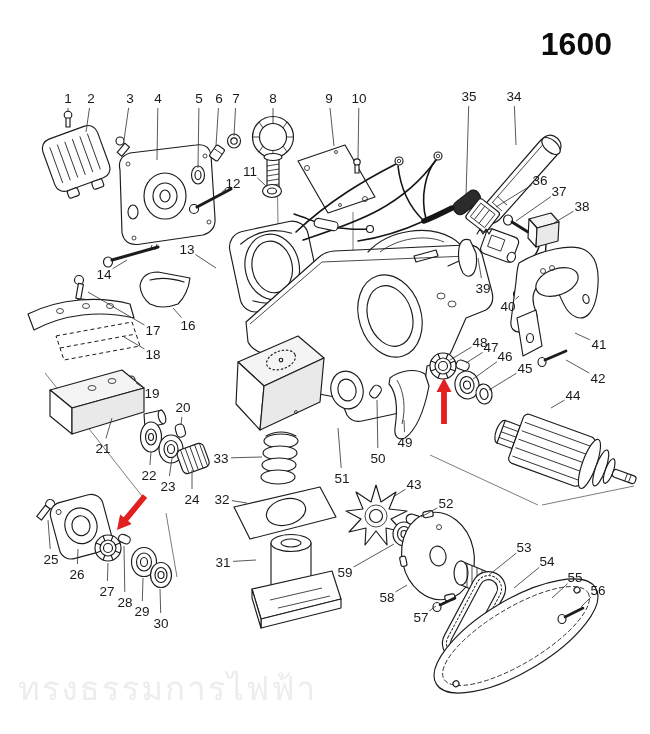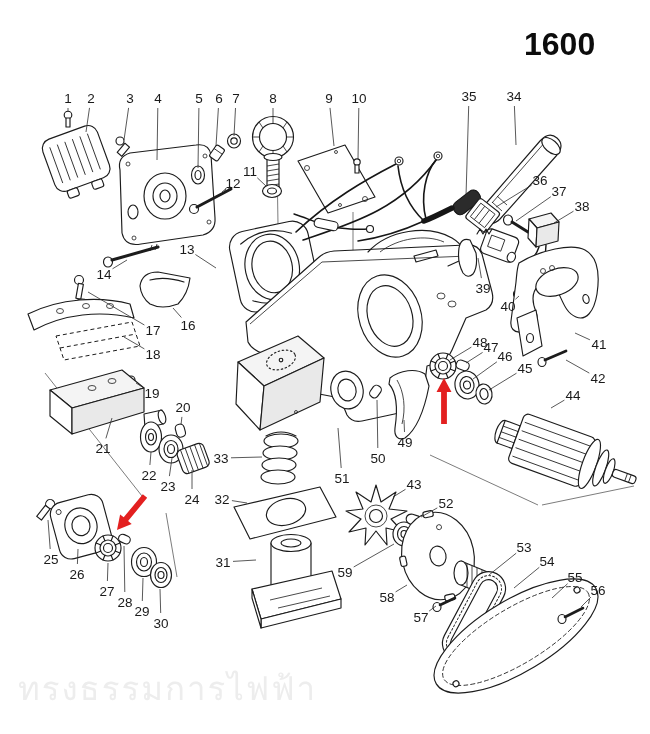--- a/index.html
+++ b/index.html
@@ -1,18 +1,18 @@
 <!DOCTYPE html>
 <html><head>
 <meta charset="utf-8">
 <style>
   html,body{margin:0;padding:0;background:#fff;}
   .stage{position:relative;width:650px;height:734px;background:#ffffff;overflow:hidden;
          font-family:"Liberation Sans",sans-serif;}
-  .title{position:absolute;top:26px;left:524px;width:76px;text-align:left;
+  .title{position:absolute;top:26px;left:536px;width:76px;text-align:right;
          font-size:32px;font-weight:bold;color:#0c0c0c;}
   .watermark{position:absolute;top:662px;left:18px;font-size:33px;color:#ededed;
          letter-spacing:2px;white-space:nowrap;}
   svg{position:absolute;top:0;left:0;}
   .p{stroke:#1c1c1c;stroke-width:1.15;fill:none;stroke-linejoin:round;stroke-linecap:round;}
   .pf{stroke:#1c1c1c;stroke-width:1.15;fill:#ffffff;stroke-linejoin:round;stroke-linecap:round;}
   .ps{stroke:#1c1c1c;stroke-width:1.15;fill:#f4f4f4;stroke-linejoin:round;}
   .pd{stroke:#1c1c1c;stroke-width:1.15;fill:#e9e9e9;stroke-linejoin:round;}
   .thin{stroke:#1c1c1c;stroke-width:0.8;fill:none;}
   .wire{stroke:#161616;fill:none;stroke-linecap:round;}

